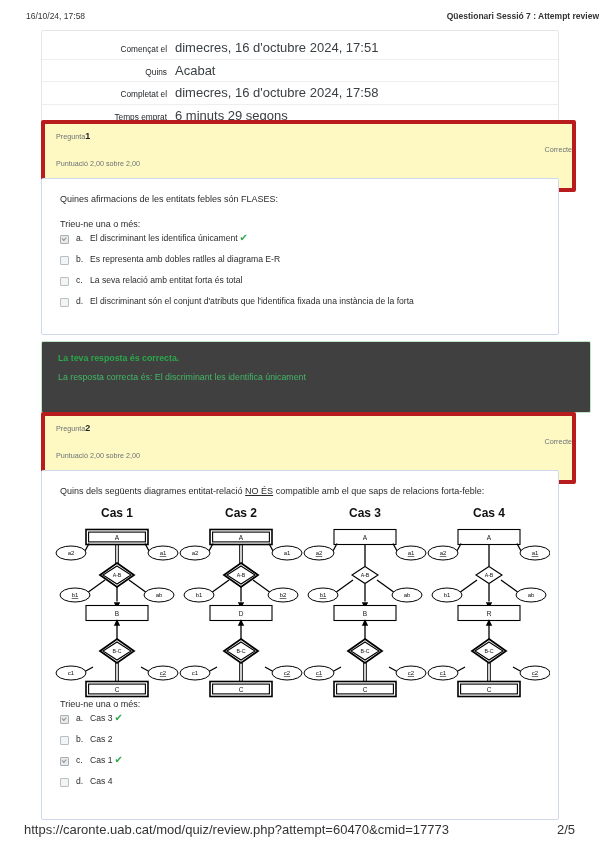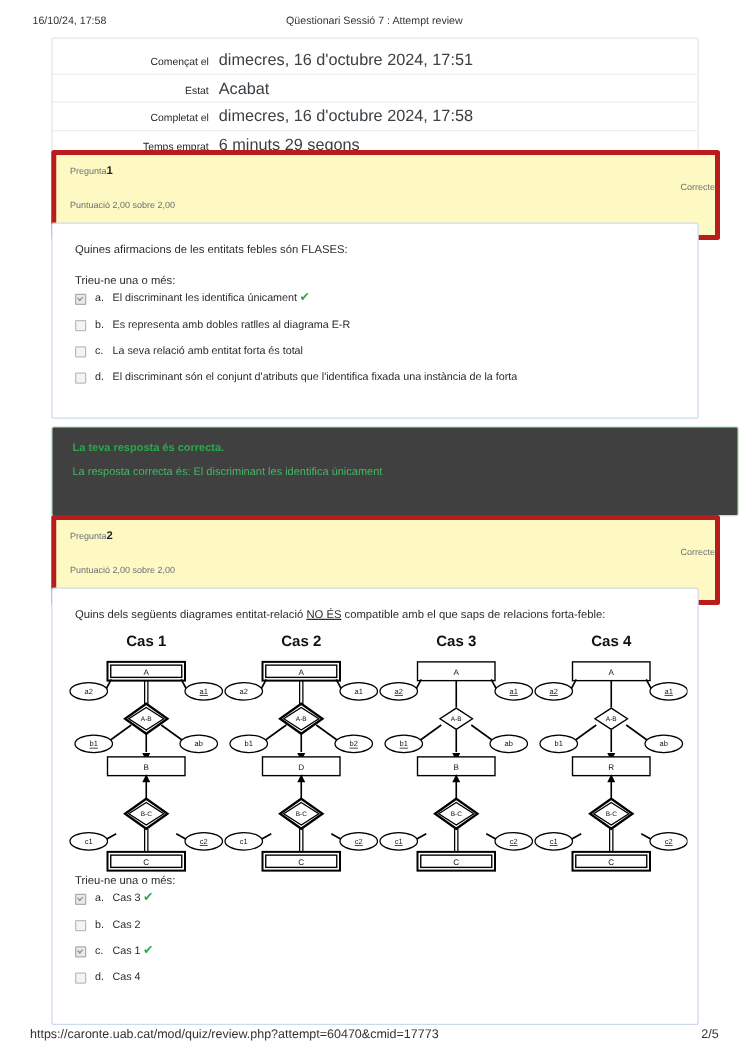--- a/index.html
+++ b/index.html
@@ -13,23 +13,23 @@
     overflow:hidden;
   }
   .page{position:relative;width:599px;height:848px;}
 
   
   .print-header{
     position:absolute;top:11px;left:0;width:599px;height:14px;
     font-size:8.5px;color:#333;
   }
   .ph-left{position:absolute;left:26px;top:0;white-space:nowrap;}
-  .ph-center{position:absolute;left:0;width:599px;text-align:center;top:0;white-space:nowrap;}
+  .ph-center{position:absolute;left:0;width:599px;text-align:right;top:0;white-space:nowrap;font-weight:bold;}
   .print-footer{
-    position:absolute;top:822px;left:0;width:599px;height:14px;font-size:10px;color:#333;
+    position:absolute;top:822px;left:0;width:599px;height:14px;font-size:13px;color:#333;
   }
   .pf-left{position:absolute;left:24px;top:0;white-space:nowrap;}
   .pf-right{position:absolute;right:24px;top:0;white-space:nowrap;}
 
   
   .summary-box{
     position:absolute;left:41px;top:30px;width:516px;
     border:1px solid #e4e6e8;border-radius:2px;background:#fff;
     padding:6px 0 6px 0;
   }
@@ -109,21 +109,21 @@
     <span class="ph-left">16/10/24, 17:58</span>
     <span class="ph-center">Qüestionari Sessió 7 : Attempt review</span>
   </div>
 
   <div class="summary-box">
     <div class="sum-row">
       <div class="sum-label">Començat el</div>
       <div class="sum-value">dimecres, 16 d'octubre 2024, 17:51</div>
     </div>
     <div class="sum-row">
-      <div class="sum-label">Estat</div>
+      <div class="sum-label">Quins</div>
       <div class="sum-value">Acabat</div>
     </div>
     <div class="sum-row">
       <div class="sum-label">Completat el</div>
       <div class="sum-value">dimecres, 16 d'octubre 2024, 17:58</div>
     </div>
     <div class="sum-row">
       <div class="sum-label">Temps emprat</div>
       <div class="sum-value">6 minuts 29 segons</div>
     </div>

